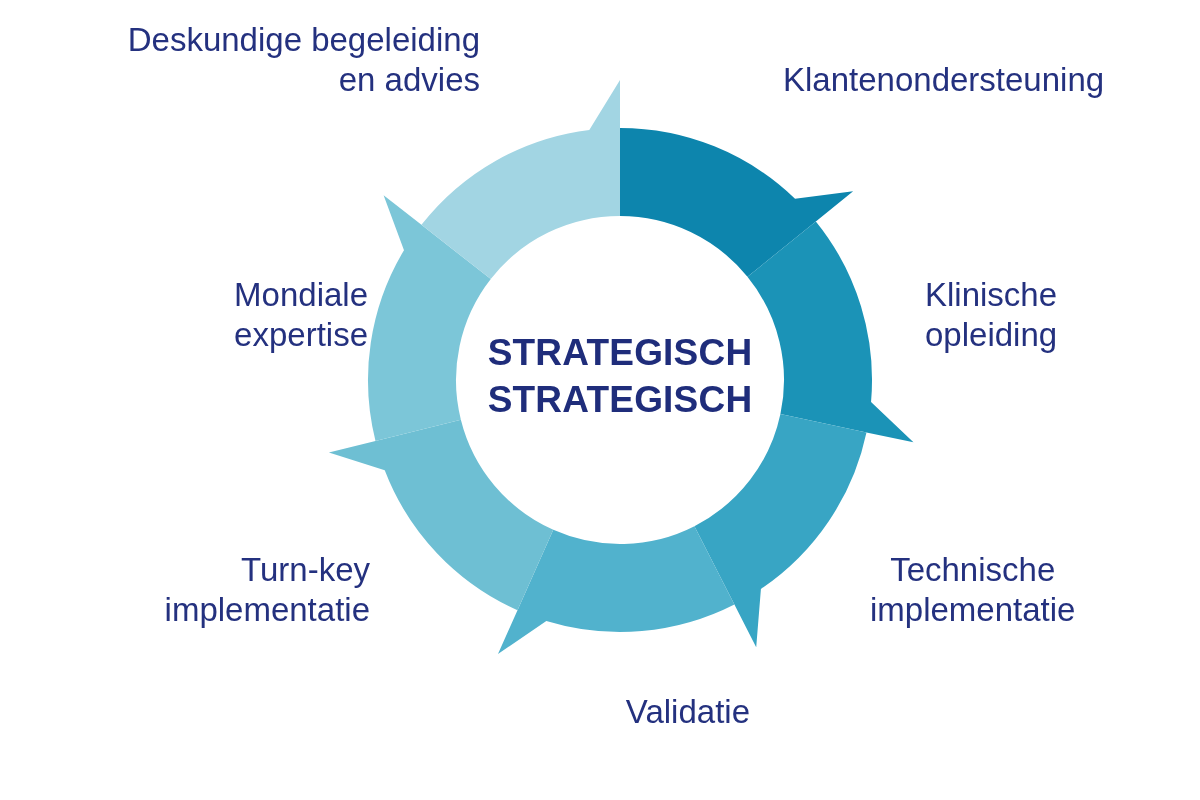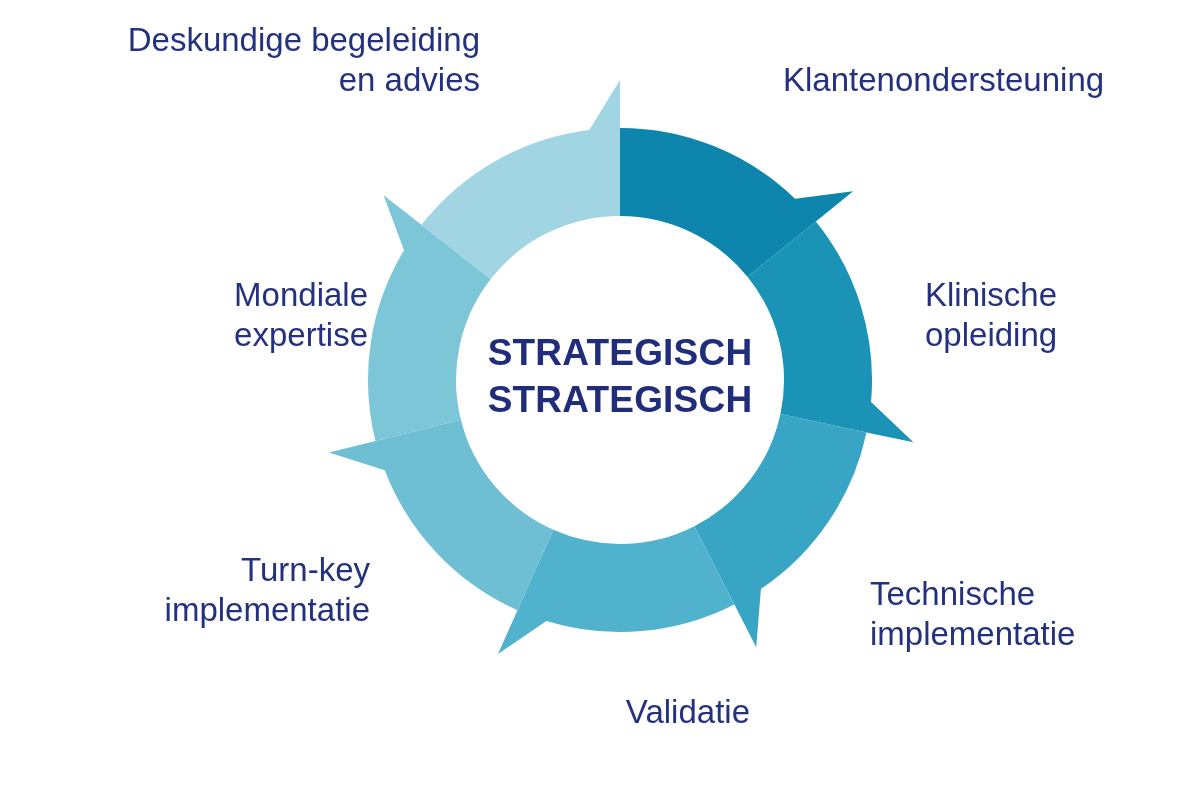--- a/index.html
+++ b/index.html
@@ -56,21 +56,21 @@
   .lbl-deskundige {
     left: 20px; top: 20px; width: 460px; text-align: right;
   }
   .lbl-klanten {
     left: 755px; top: 60px; text-align: left; margin-left: 28px;
   }
   .lbl-klinische {
     left: 925px; top: 275px; text-align: center;
   }
   .lbl-technische {
-    left: 870px; top: 550px; text-align: left; margin-top: 24px;
+    left: 870px; top: 550px; text-align: center;
   }
   .lbl-validatie {
     left: 420px; top: 692px; width: 330px; text-align: right;
   }
   .lbl-turnkey {
     left: 40px; top: 550px; width: 330px; text-align: right;
   }
   .lbl-mondiale {
     left: 112px; top: 275px; width: 220px; text-align: right; margin-left: 36px;
   }

